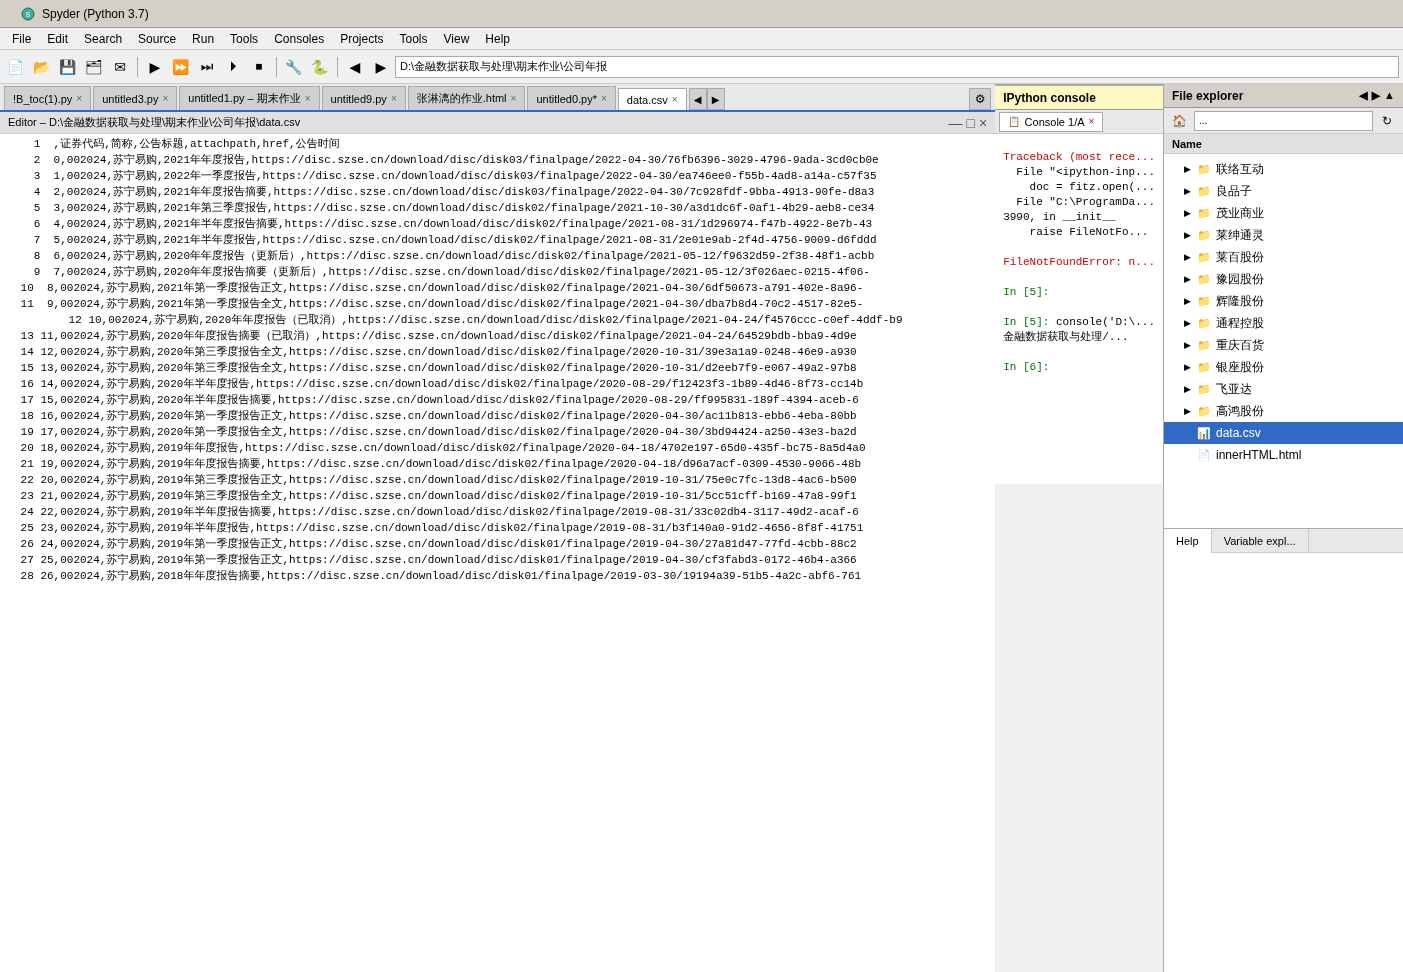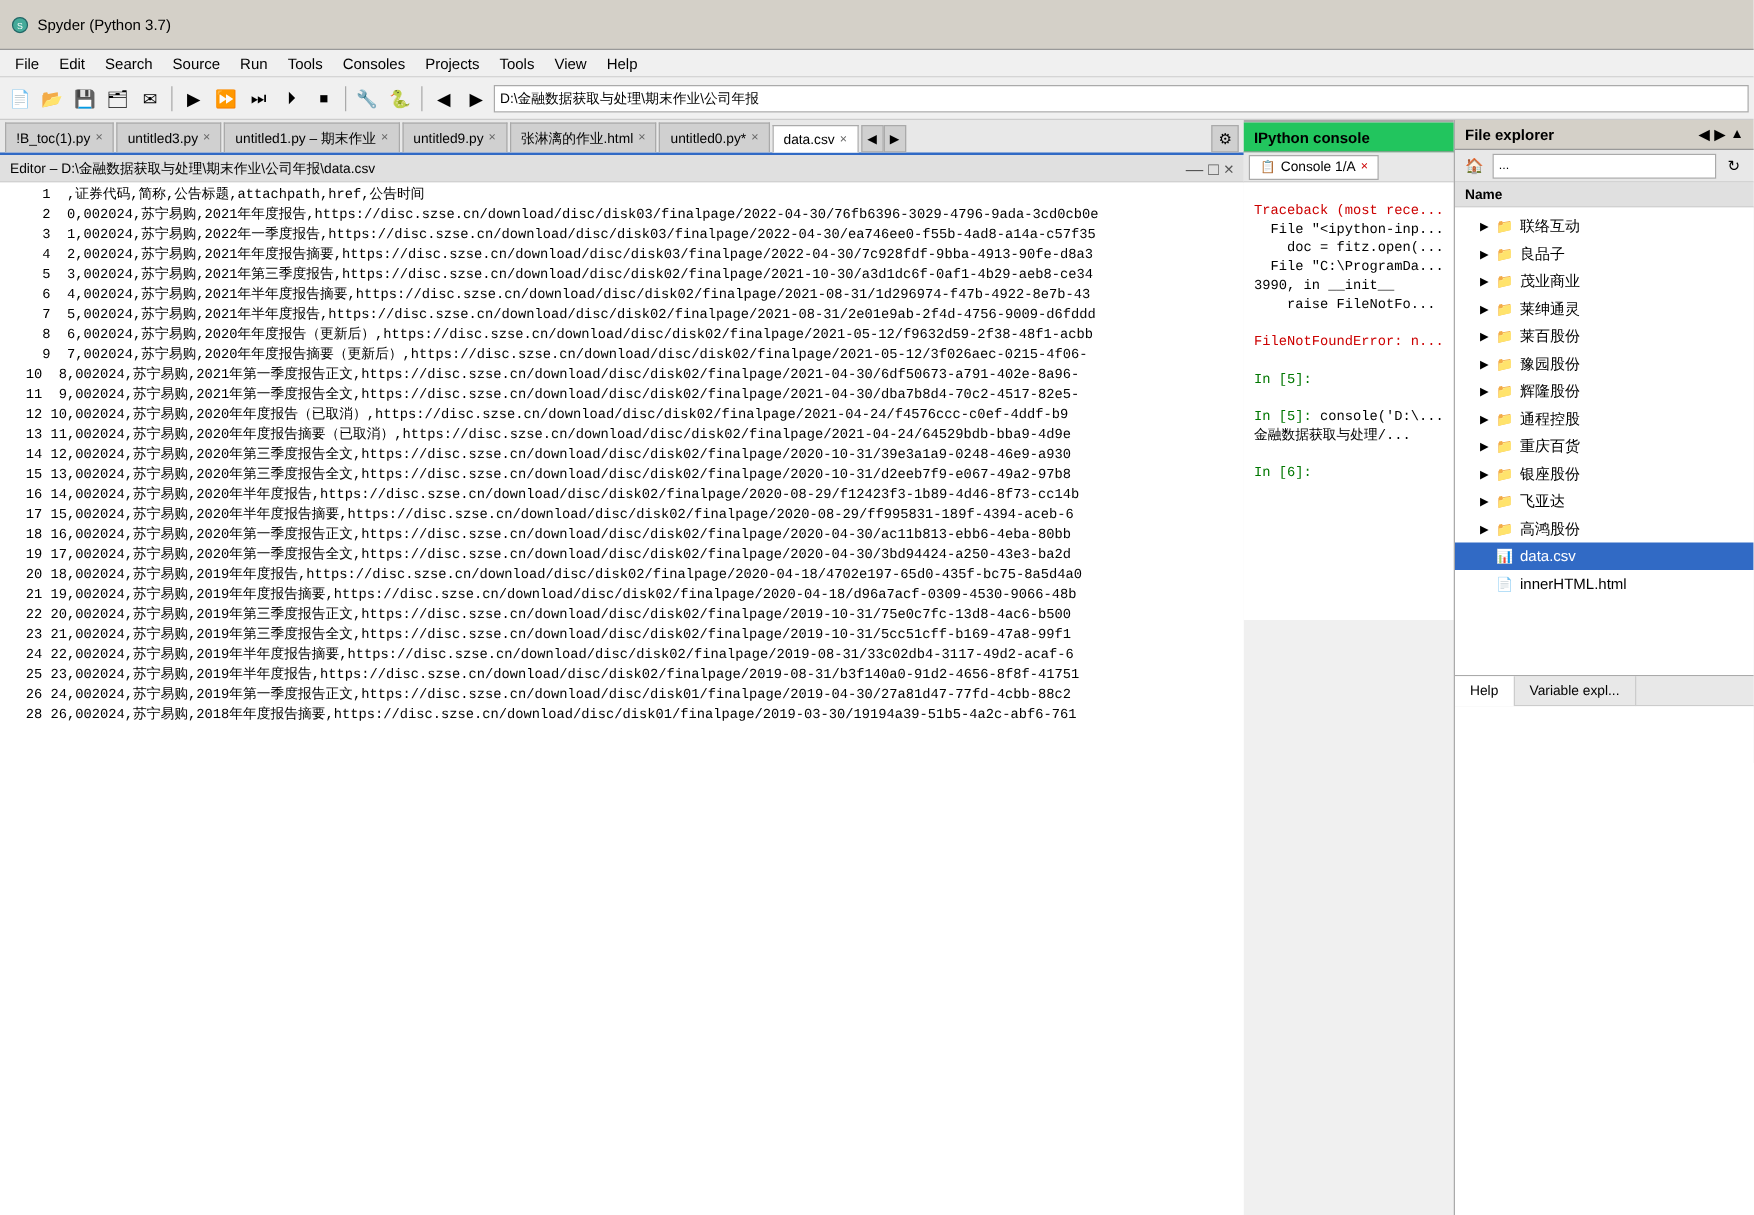--- a/index.html
+++ b/index.html
@@ -1,19 +1,19 @@
 <!DOCTYPE html>
 <html><head>
   <meta charset="utf-8">
   <style>
     * { margin: 0; padding: 0; box-sizing: border-box; }
     body { font-family: 'Segoe UI', Arial, sans-serif; font-size: 12px; background: #f0f0f0; width: 1403px; height: 972px; overflow: hidden; }
     
     
-    #title-bar { background: #d4d0c8; height: 40px; display: flex; align-items: center; padding: 0 8px; border-bottom: 1px solid #999; }
+    #title-bar { background: #d4d0c8; height: 28px; display: flex; align-items: center; padding: 0 20px; border-bottom: 1px solid #999; }
     
     
     #menu-bar { background: #f0f0f0; height: 22px; display: flex; align-items: center; padding: 0 4px; border-bottom: 1px solid #ccc; }
     #menu-bar .menu-item { padding: 2px 8px; font-size: 12px; cursor: pointer; color: #000; }
     
     
     #toolbar { background: #f0f0f0; height: 34px; display: flex; align-items: center; padding: 0 4px; border-bottom: 1px solid #ccc; gap: 2px; }
     .tb-btn { width: 24px; height: 24px; background: transparent; border: 1px solid transparent; cursor: pointer; display: flex; align-items: center; justify-content: center; font-size: 14px; }
     .tb-separator { width: 1px; height: 20px; background: #aaa; margin: 0 3px; }
     #nav-path { flex: 1; height: 22px; border: 1px solid #aaa; background: white; padding: 0 4px; font-size: 11px; display: flex; align-items: center; }
@@ -52,21 +52,21 @@
     .folder-icon { color: #f0c040; }
     .file-icon { color: #6080c0; }
     
     
     #bottom-right { height: 50%; display: flex; flex-direction: column; border-top: 1px solid #aaa; }
     #help-varexp { display: flex; background: #e8e8e8; border-bottom: 1px solid #ccc; height: 24px; }
     .bottom-tab { padding: 0 12px; height: 24px; display: flex; align-items: center; font-size: 11px; cursor: pointer; border-right: 1px solid #ccc; }
     .bottom-tab.active { background: white; }
     
     
-    #ipython-header { background: #22c55e; height: 24px; display: flex; align-items: center; padding: 0 8px; font-size: 12px; font-weight: bold; border-bottom: 1px solid #999; justify-content: space-between; }
+    #ipython-header { background: #fef9c3; height: 24px; display: flex; align-items: center; padding: 0 8px; font-size: 12px; font-weight: bold; border-bottom: 1px solid #999; justify-content: space-between; }
     #console-tabbar { background: #e8e8e8; height: 24px; display: flex; align-items: center; padding: 0 4px; border-bottom: 1px solid #ccc; gap: 2px; }
     .console-tab { height: 20px; padding: 0 8px; background: #d0d0d0; border: 1px solid #aaa; font-size: 11px; display: flex; align-items: center; cursor: pointer; gap: 4px; }
     .console-tab.active { background: white; }
     #console-content { flex: 1; background: white; overflow: auto; padding: 16px 8px; font-size: 11px; font-family: 'Courier New', monospace; line-height: 15px; }
     
     
     #bottom-area { display: flex; flex-direction: column; height: 45%; border-top: 2px solid #aaa; }
     #bottom-layout { display: flex; height: 100%; }
     #console-area { flex: 1; display: flex; flex-direction: column; }
     
@@ -181,35 +181,36 @@
           <div class="code-line" style="font-size:11px;font-family:'Courier New',monospace;color:#000;">&nbsp;&nbsp;&nbsp;2&nbsp;&nbsp;0,002024,苏宁易购,2021年年度报告,https://disc.szse.cn/download/disc/disk03/finalpage/2022-04-30/76fb6396-3029-4796-9ada-3cd0cb0e</div>
           <div class="code-line" style="font-size:11px;font-family:'Courier New',monospace;color:#000;">&nbsp;&nbsp;&nbsp;3&nbsp;&nbsp;1,002024,苏宁易购,2022年一季度报告,https://disc.szse.cn/download/disc/disk03/finalpage/2022-04-30/ea746ee0-f55b-4ad8-a14a-c57f35</div>
           <div class="code-line" style="font-size:11px;font-family:'Courier New',monospace;color:#000;">&nbsp;&nbsp;&nbsp;4&nbsp;&nbsp;2,002024,苏宁易购,2021年年度报告摘要,https://disc.szse.cn/download/disc/disk03/finalpage/2022-04-30/7c928fdf-9bba-4913-90fe-d8a3</div>
           <div class="code-line" style="font-size:11px;font-family:'Courier New',monospace;color:#000;">&nbsp;&nbsp;&nbsp;5&nbsp;&nbsp;3,002024,苏宁易购,2021年第三季度报告,https://disc.szse.cn/download/disc/disk02/finalpage/2021-10-30/a3d1dc6f-0af1-4b29-aeb8-ce34</div>
           <div class="code-line" style="font-size:11px;font-family:'Courier New',monospace;color:#000;">&nbsp;&nbsp;&nbsp;6&nbsp;&nbsp;4,002024,苏宁易购,2021年半年度报告摘要,https://disc.szse.cn/download/disc/disk02/finalpage/2021-08-31/1d296974-f47b-4922-8e7b-43</div>
           <div class="code-line" style="font-size:11px;font-family:'Courier New',monospace;color:#000;">&nbsp;&nbsp;&nbsp;7&nbsp;&nbsp;5,002024,苏宁易购,2021年半年度报告,https://disc.szse.cn/download/disc/disk02/finalpage/2021-08-31/2e01e9ab-2f4d-4756-9009-d6fddd</div>
           <div class="code-line" style="font-size:11px;font-family:'Courier New',monospace;color:#000;">&nbsp;&nbsp;&nbsp;8&nbsp;&nbsp;6,002024,苏宁易购,2020年年度报告（更新后）,https://disc.szse.cn/download/disc/disk02/finalpage/2021-05-12/f9632d59-2f38-48f1-acbb</div>
           <div class="code-line" style="font-size:11px;font-family:'Courier New',monospace;color:#000;">&nbsp;&nbsp;&nbsp;9&nbsp;&nbsp;7,002024,苏宁易购,2020年年度报告摘要（更新后）,https://disc.szse.cn/download/disc/disk02/finalpage/2021-05-12/3f026aec-0215-4f06-</div>
           <div class="code-line" style="font-size:11px;font-family:'Courier New',monospace;color:#000;">&nbsp;10&nbsp;&nbsp;8,002024,苏宁易购,2021年第一季度报告正文,https://disc.szse.cn/download/disc/disk02/finalpage/2021-04-30/6df50673-a791-402e-8a96-</div>
           <div class="code-line" style="font-size:11px;font-family:'Courier New',monospace;color:#000;">&nbsp;11&nbsp;&nbsp;9,002024,苏宁易购,2021年第一季度报告全文,https://disc.szse.cn/download/disc/disk02/finalpage/2021-04-30/dba7b8d4-70c2-4517-82e5-</div>
-          <div class="code-line" style="font-size:11px;font-family:'Courier New',monospace;color:#000;">&nbsp;12&nbsp;10,002024,苏宁易购,2020年年度报告（已取消）,https://disc.szse.cn/download/disc/disk02/finalpage/2021-04-24/f4576ccc-c0ef-4ddf-b9</div>
+          <div class="code-line" style="font-size:11px;font-family:'Courier New',monospace;color:#000;margin-left:48px;">&nbsp;12&nbsp;10,002024,苏宁易购,2020年年度报告（已取消）,https://disc.szse.cn/download/disc/disk02/finalpage/2021-04-24/f4576ccc-c0ef-4ddf-b9</div>
           <div class="code-line" style="font-size:11px;font-family:'Courier New',monospace;color:#000;">&nbsp;13&nbsp;11,002024,苏宁易购,2020年年度报告摘要（已取消）,https://disc.szse.cn/download/disc/disk02/finalpage/2021-04-24/64529bdb-bba9-4d9e</div>
           <div class="code-line" style="font-size:11px;font-family:'Courier New',monospace;color:#000;">&nbsp;14&nbsp;12,002024,苏宁易购,2020年第三季度报告全文,https://disc.szse.cn/download/disc/disk02/finalpage/2020-10-31/39e3a1a9-0248-46e9-a930</div>
           <div class="code-line" style="font-size:11px;font-family:'Courier New',monospace;color:#000;">&nbsp;15&nbsp;13,002024,苏宁易购,2020年第三季度报告全文,https://disc.szse.cn/download/disc/disk02/finalpage/2020-10-31/d2eeb7f9-e067-49a2-97b8</div>
           <div class="code-line" style="font-size:11px;font-family:'Courier New',monospace;color:#000;">&nbsp;16&nbsp;14,002024,苏宁易购,2020年半年度报告,https://disc.szse.cn/download/disc/disk02/finalpage/2020-08-29/f12423f3-1b89-4d46-8f73-cc14b</div>
           <div class="code-line" style="font-size:11px;font-family:'Courier New',monospace;color:#000;">&nbsp;17&nbsp;15,002024,苏宁易购,2020年半年度报告摘要,https://disc.szse.cn/download/disc/disk02/finalpage/2020-08-29/ff995831-189f-4394-aceb-6</div>
           <div class="code-line" style="font-size:11px;font-family:'Courier New',monospace;color:#000;">&nbsp;18&nbsp;16,002024,苏宁易购,2020年第一季度报告正文,https://disc.szse.cn/download/disc/disk02/finalpage/2020-04-30/ac11b813-ebb6-4eba-80bb</div>
           <div class="code-line" style="font-size:11px;font-family:'Courier New',monospace;color:#000;">&nbsp;19&nbsp;17,002024,苏宁易购,2020年第一季度报告全文,https://disc.szse.cn/download/disc/disk02/finalpage/2020-04-30/3bd94424-a250-43e3-ba2d</div>
           <div class="code-line" style="font-size:11px;font-family:'Courier New',monospace;color:#000;">&nbsp;20&nbsp;18,002024,苏宁易购,2019年年度报告,https://disc.szse.cn/download/disc/disk02/finalpage/2020-04-18/4702e197-65d0-435f-bc75-8a5d4a0</div>
           <div class="code-line" style="font-size:11px;font-family:'Courier New',monospace;color:#000;">&nbsp;21&nbsp;19,002024,苏宁易购,2019年年度报告摘要,https://disc.szse.cn/download/disc/disk02/finalpage/2020-04-18/d96a7acf-0309-4530-9066-48b</div>
           <div class="code-line" style="font-size:11px;font-family:'Courier New',monospace;color:#000;">&nbsp;22&nbsp;20,002024,苏宁易购,2019年第三季度报告正文,https://disc.szse.cn/download/disc/disk02/finalpage/2019-10-31/75e0c7fc-13d8-4ac6-b500</div>
           <div class="code-line" style="font-size:11px;font-family:'Courier New',monospace;color:#000;">&nbsp;23&nbsp;21,002024,苏宁易购,2019年第三季度报告全文,https://disc.szse.cn/download/disc/disk02/finalpage/2019-10-31/5cc51cff-b169-47a8-99f1</div>
           <div class="code-line" style="font-size:11px;font-family:'Courier New',monospace;color:#000;">&nbsp;24&nbsp;22,002024,苏宁易购,2019年半年度报告摘要,https://disc.szse.cn/download/disc/disk02/finalpage/2019-08-31/33c02db4-3117-49d2-acaf-6</div>
           <div class="code-line" style="font-size:11px;font-family:'Courier New',monospace;color:#000;">&nbsp;25&nbsp;23,002024,苏宁易购,2019年半年度报告,https://disc.szse.cn/download/disc/disk02/finalpage/2019-08-31/b3f140a0-91d2-4656-8f8f-41751</div>
           <div class="code-line" style="font-size:11px;font-family:'Courier New',monospace;color:#000;">&nbsp;26&nbsp;24,002024,苏宁易购,2019年第一季度报告正文,https://disc.szse.cn/download/disc/disk01/finalpage/2019-04-30/27a81d47-77fd-4cbb-88c2</div>
+          <div class="code-line" style="font-size:11px;font-family:'Courier New',monospace;color:#000;">&nbsp;27&nbsp;25,002024,苏宁易购,2019年第一季度报告正文,https://disc.szse.cn/download/disc/disk01/finalpage/2019-04-30/cf3fabd3-0172-46b4-a366</div>
           <div class="code-line" style="font-size:11px;font-family:'Courier New',monospace;color:#000;">&nbsp;28&nbsp;26,002024,苏宁易购,2018年年度报告摘要,https://disc.szse.cn/download/disc/disk01/finalpage/2019-03-30/19194a39-51b5-4a2c-abf6-761</div>
 
         </div>
       </div>
     </div>
 
     <div id="bottom-area">
       <div id="bottom-layout">
         <div id="console-area">
 

